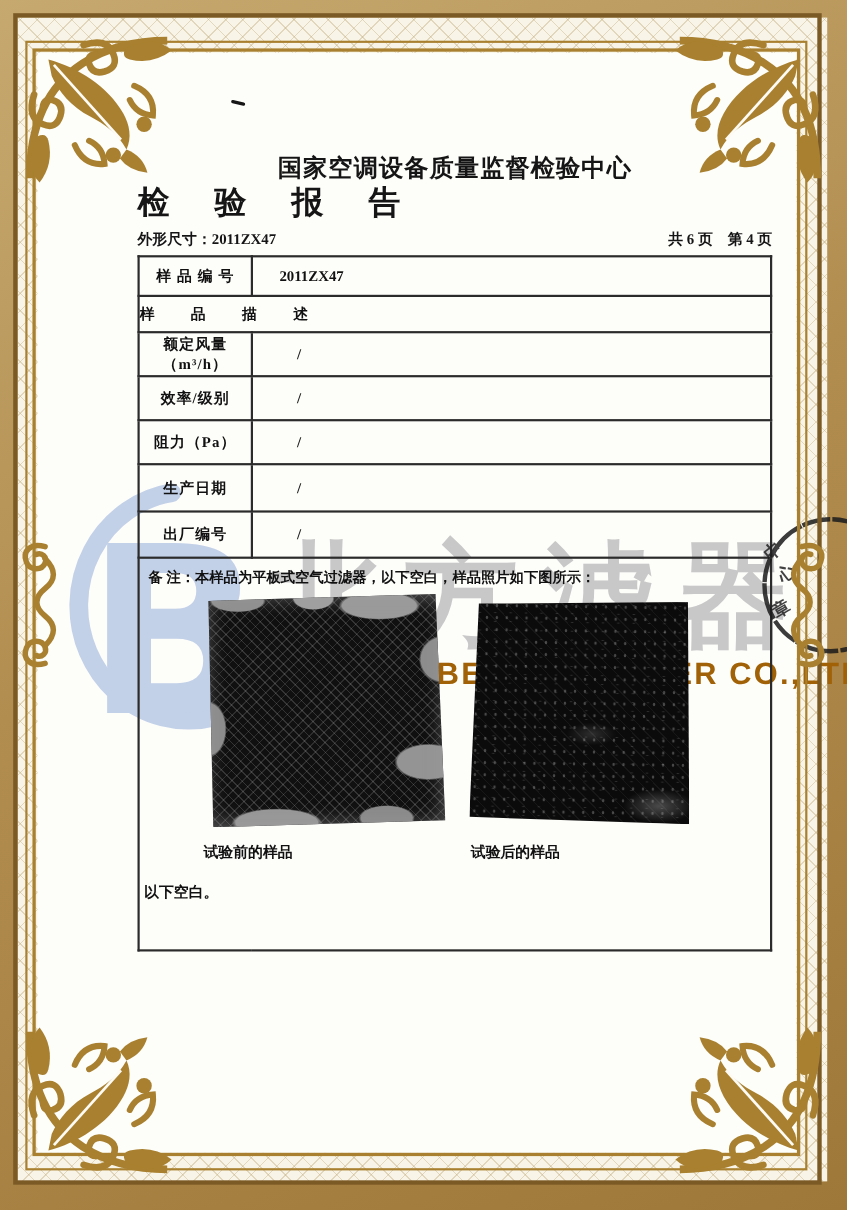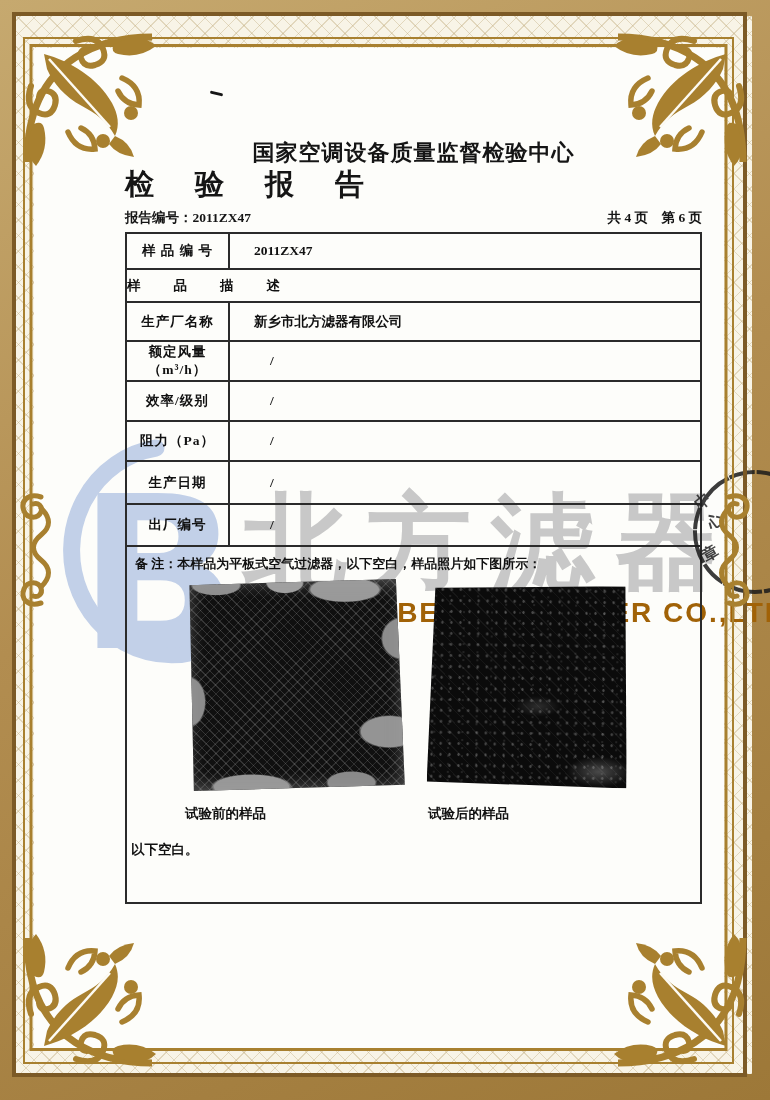--- a/index.html
+++ b/index.html
@@ -108,41 +108,37 @@
 <div class="wm-cn">北方滤器</div>
 
 <div class="wm-en">XINXIANG BEIFANG FILTER CO.,LTD.</div>
 
 <div class="stray-mark"></div>
 
 <div class="hdr-wrap">
   <div class="center-name">国家空调设备质量监督检验中心</div>
   <div class="report-title">检　验　报　告</div>
   <div class="report-line">
-    <span><span>报告编号：</span><span>2011ZX47</span></span>
-    <span>共 4 页　第 6 页</span>
+    <span><span>外形尺寸：</span><span>2011ZX47</span></span>
+    <span>共 6 页　第 4 页</span>
   </div>
 </div>
 
 <table class="doc-table">
   <colgroup>
       <col style="width:103px">
       <col>
     </colgroup>
   <tbody>
       <tr style="height:36px">
     <td class="lbl">样 品 编 号</td>
     <td class="val">2011ZX47</td>
   </tr>
   <tr style="height:33px">
     <td class="span-cell" colspan="2">样　　品　　描　　述</td>
-  </tr>
-  <tr style="height:39px">
-    <td class="lbl">生产厂名称</td>
-    <td class="val">新乡市北方滤器有限公司</td>
   </tr>
   <tr style="height:40px">
     <td class="lbl">额定风量（m³/h）</td>
     <td class="val slash">/</td>
   </tr>
   <tr style="height:40px">
     <td class="lbl">效率/级别</td>
     <td class="val slash">/</td>
   </tr>
   <tr style="height:40px">

